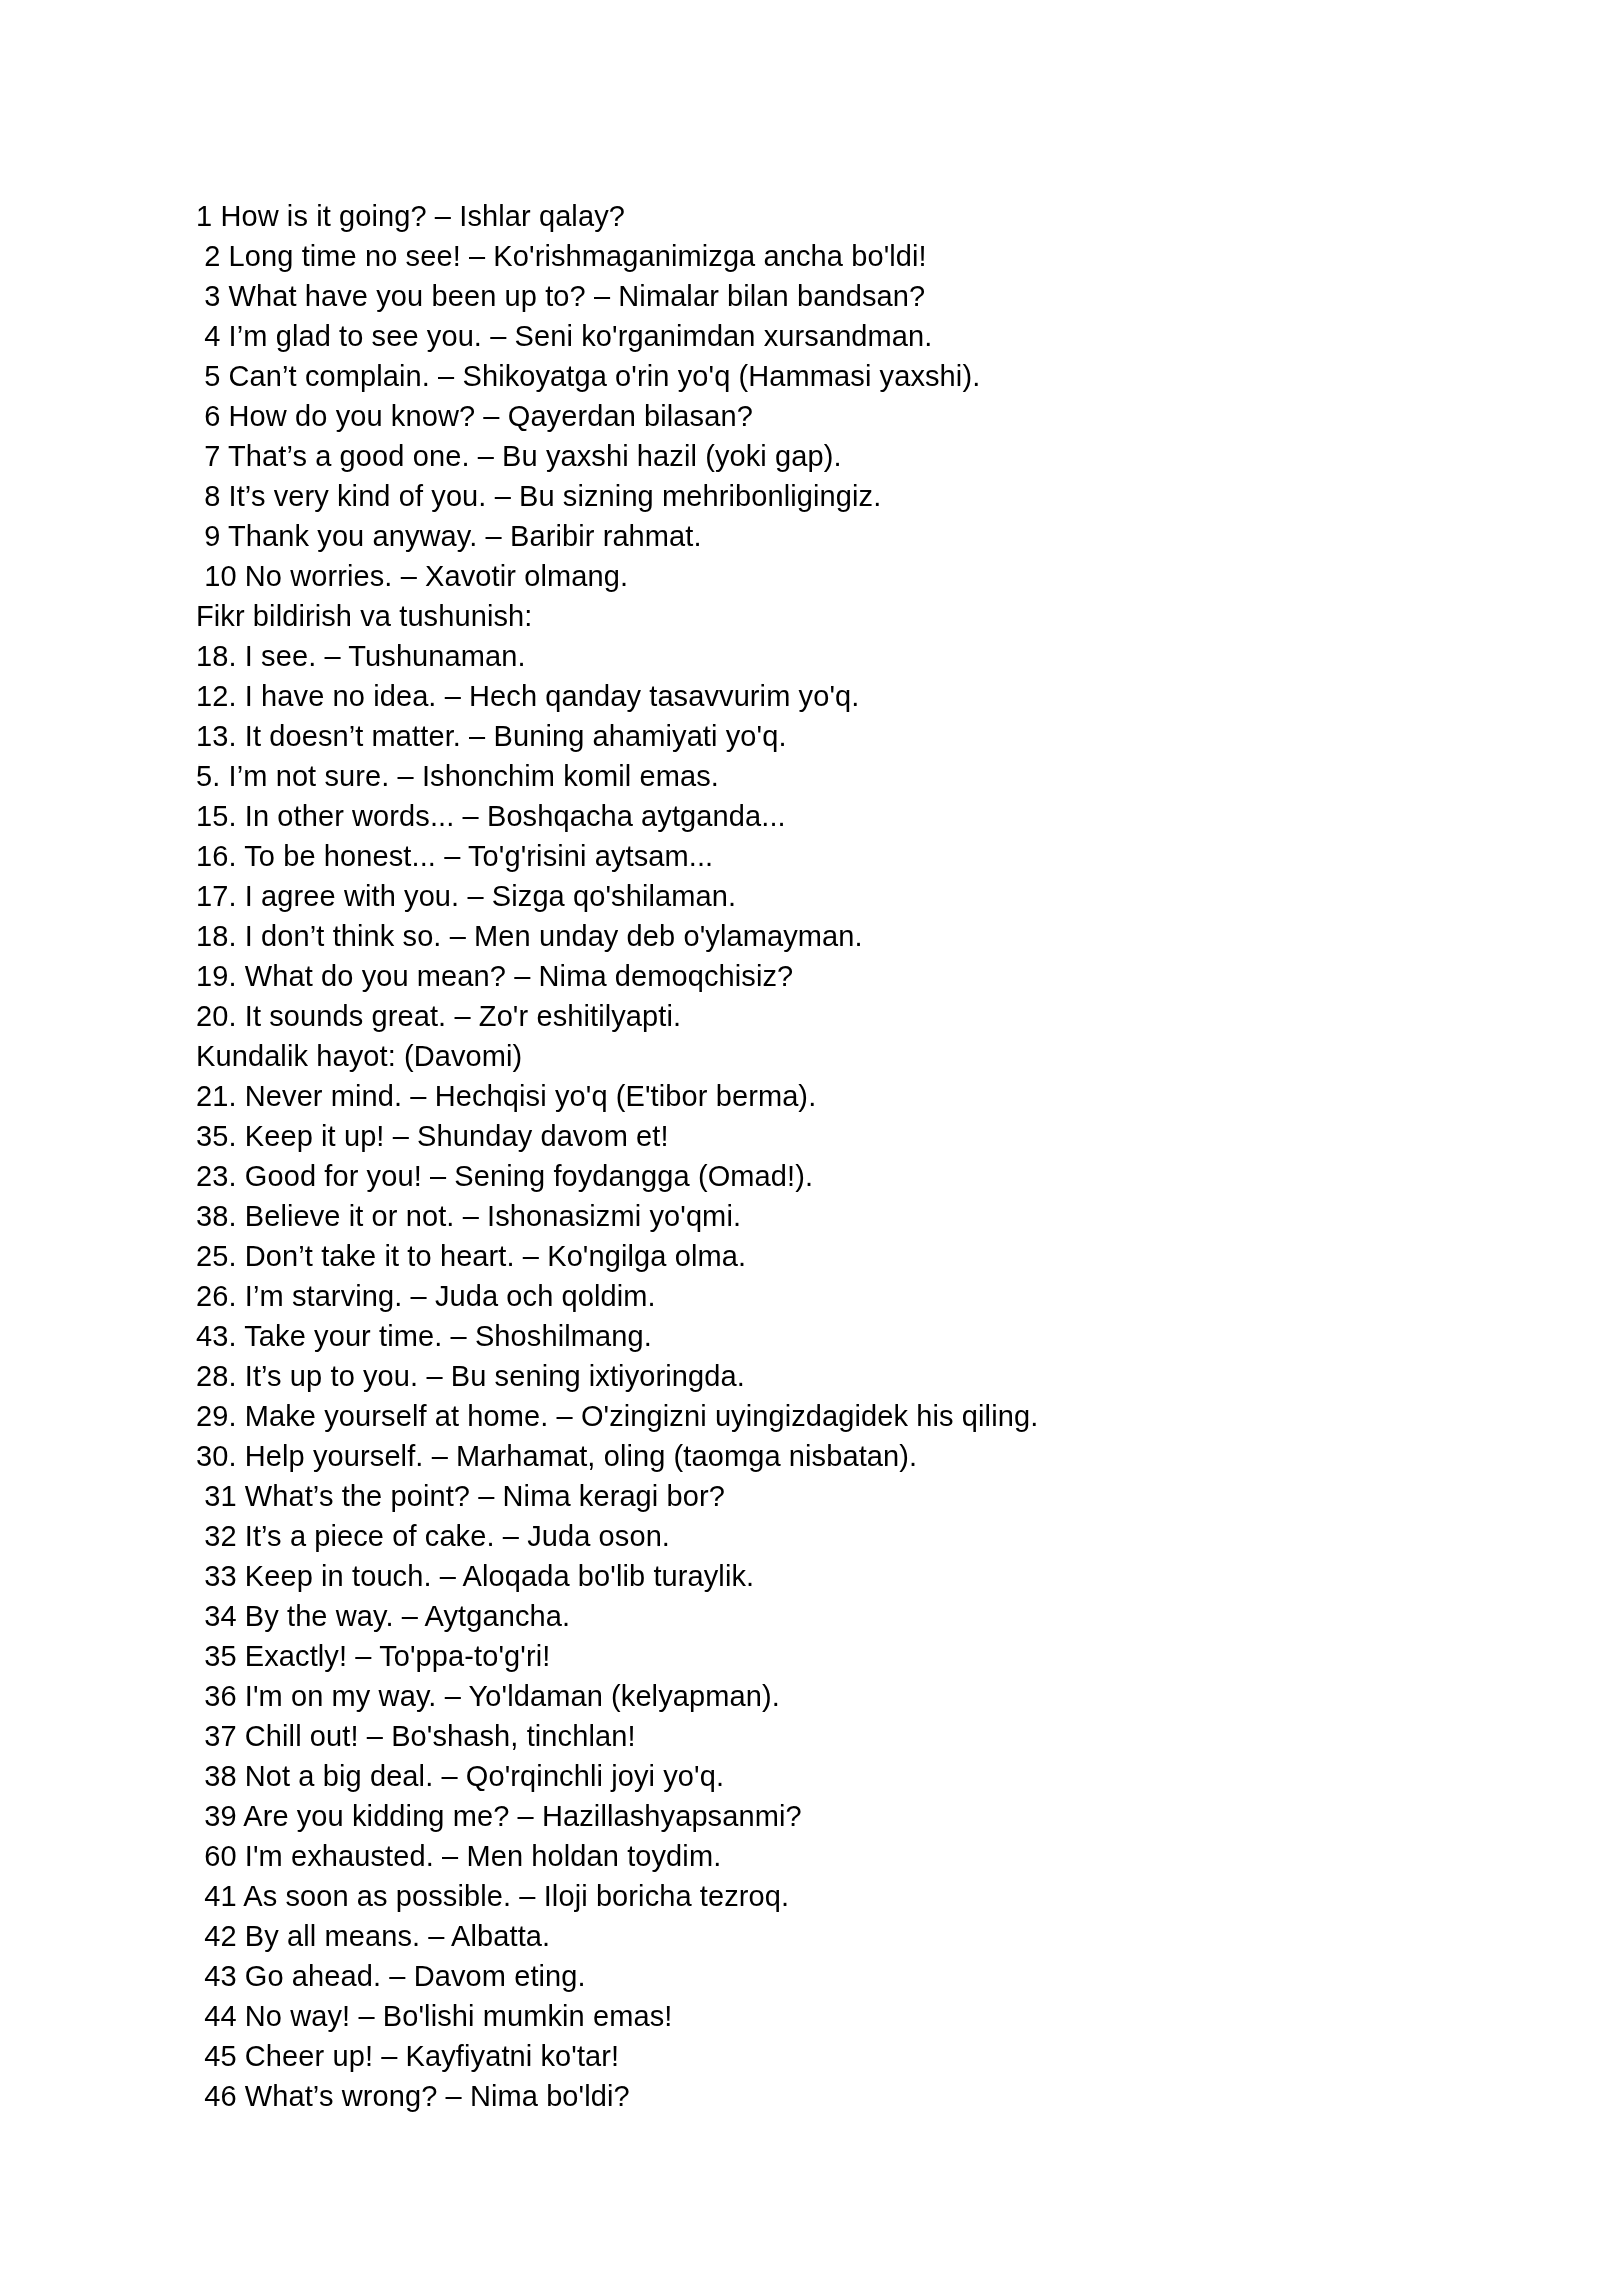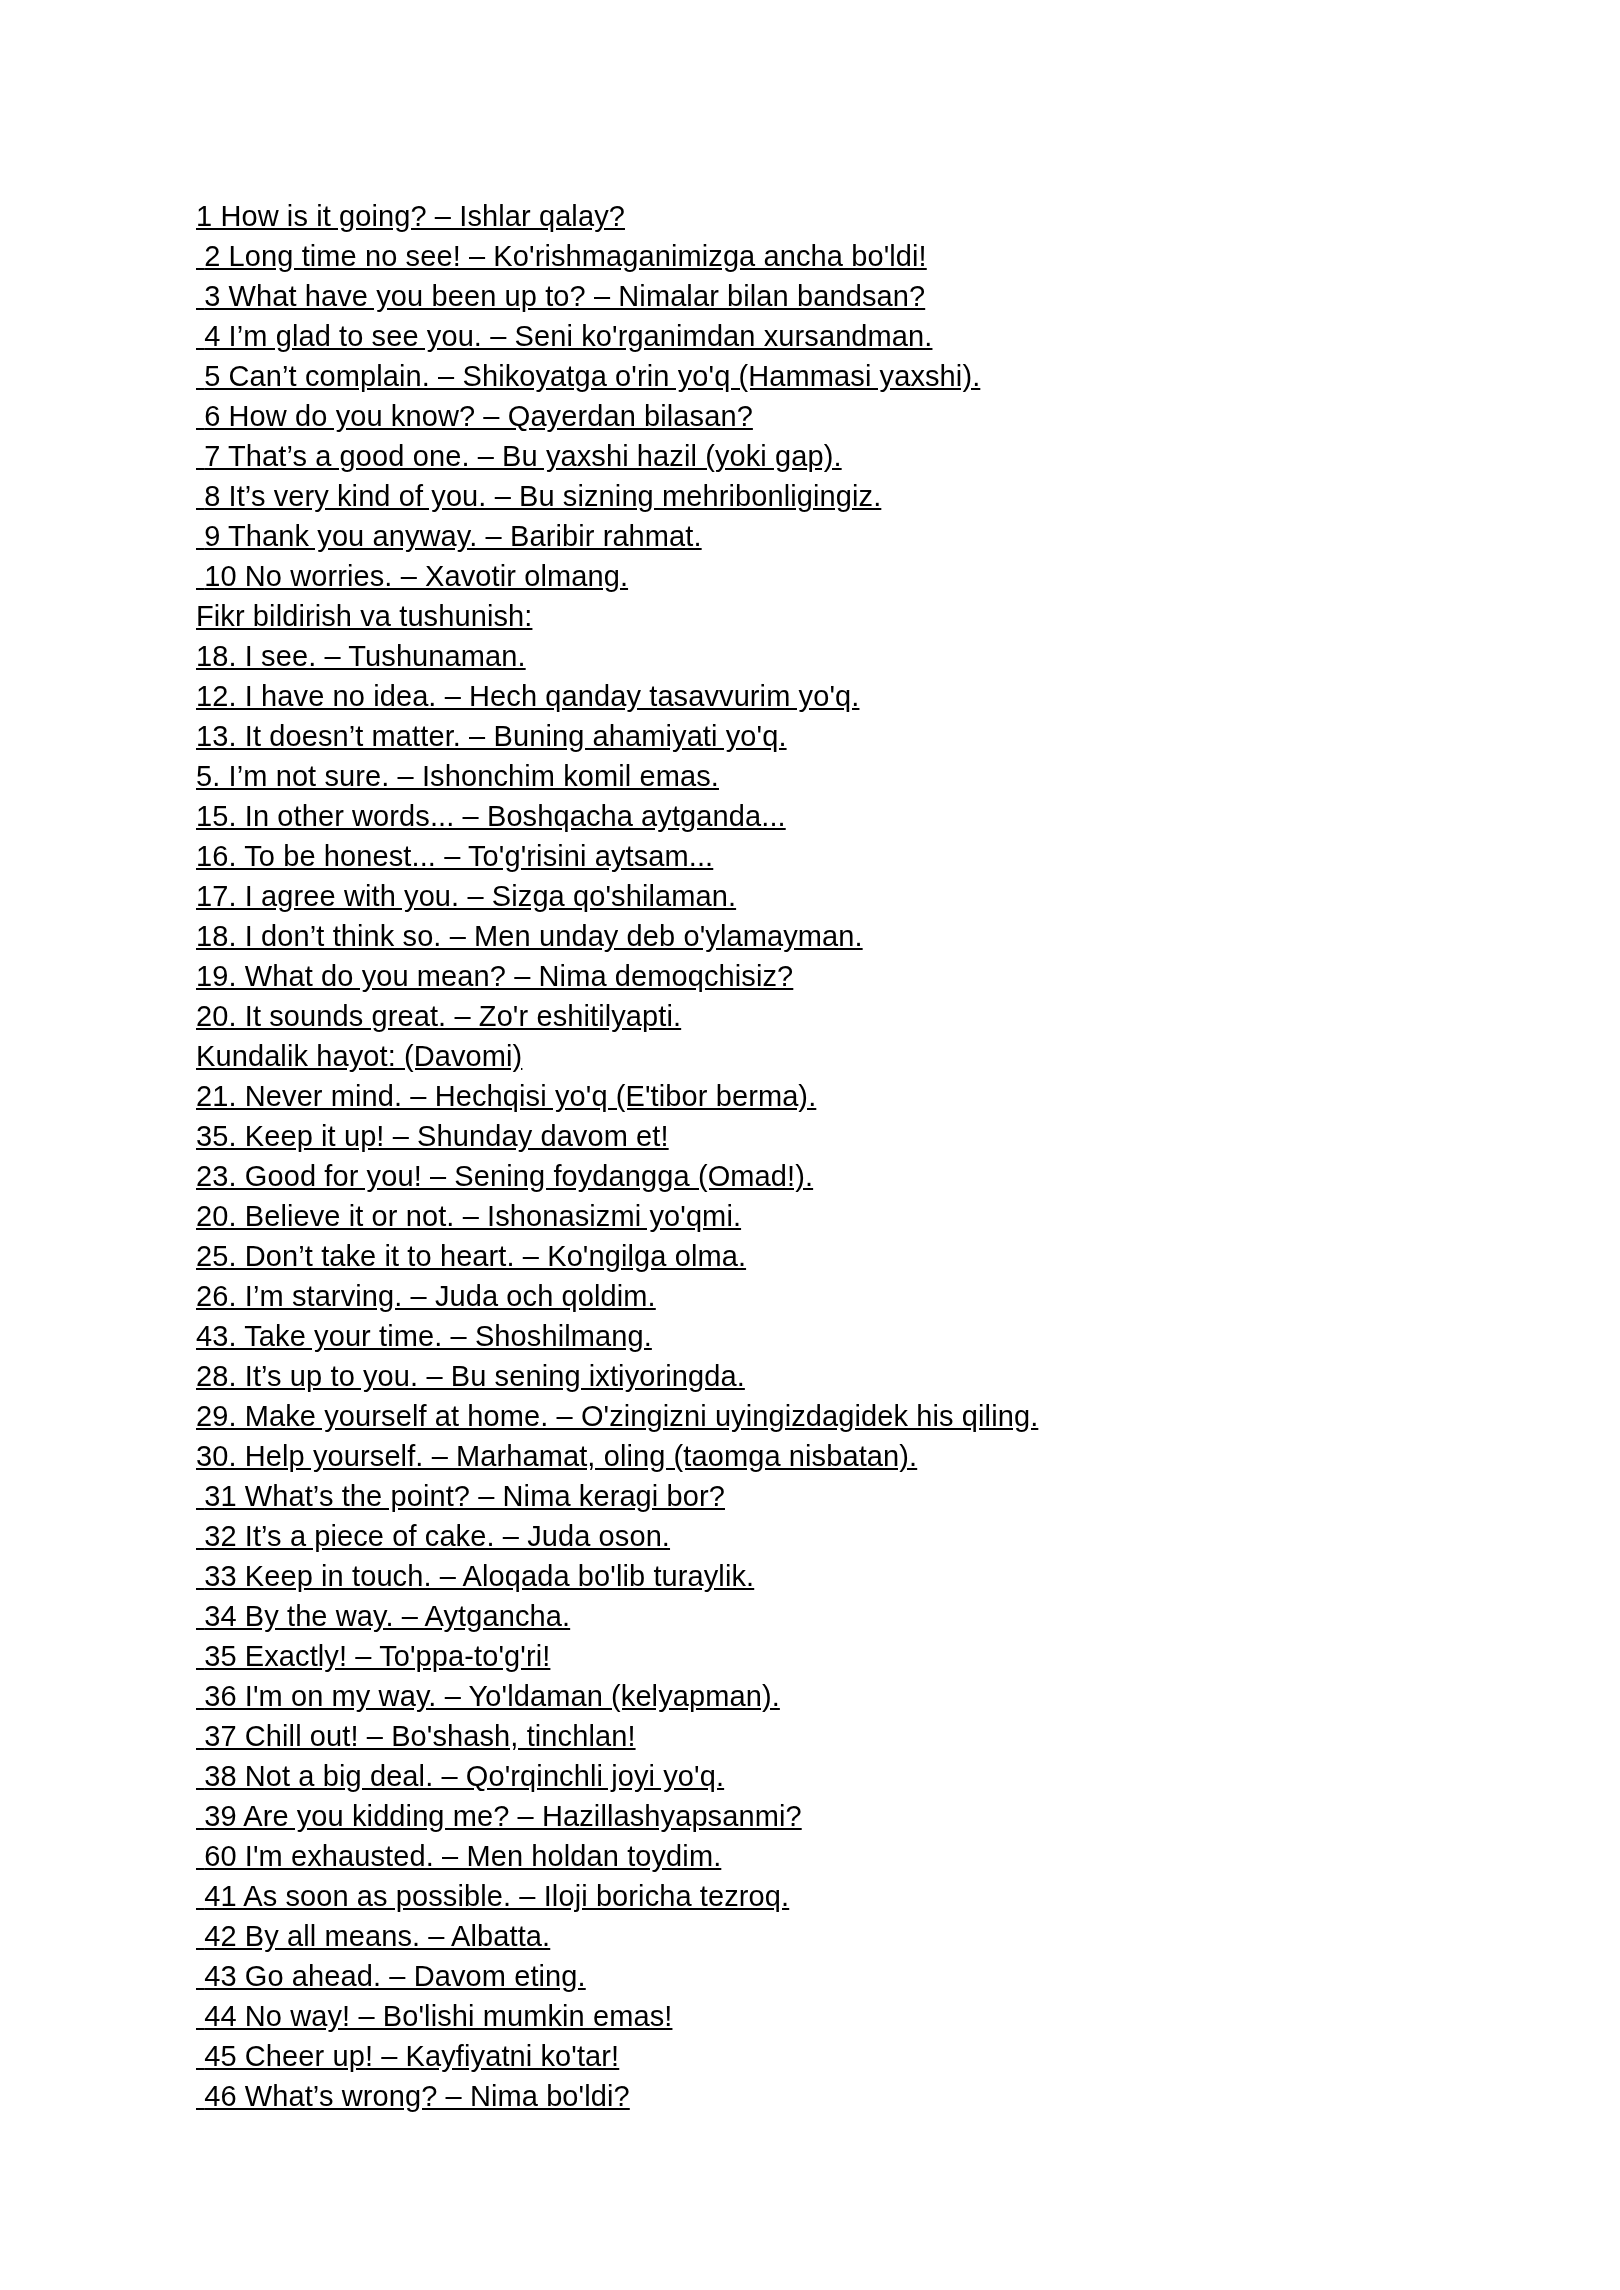--- a/index.html
+++ b/index.html
@@ -17,21 +17,20 @@
   .text-block {
     position: absolute;
     left: 196px;
     top: 196px;
     width: 1372px;
     font-family: "Liberation Sans", sans-serif;
     font-size: 29px;
     line-height: 40px;
     color: #000000;
     font-weight: 400;
-    text-decoration: underline;
   }
   .line {
     white-space: pre-wrap;
     letter-spacing: 0.1px;
   }
 </style>
 </head>
 <body>
 
 <div class="page">
@@ -54,21 +53,21 @@
       <div class="line">15. In other words... – Boshqacha aytganda...</div>
       <div class="line">16. To be honest... – To'g'risini aytsam...</div>
       <div class="line">17. I agree with you. – Sizga qo'shilaman.</div>
       <div class="line">18. I don’t think so. – Men unday deb o'ylamayman.</div>
       <div class="line">19. What do you mean? – Nima demoqchisiz?</div>
       <div class="line">20. It sounds great. – Zo'r eshitilyapti.</div>
       <div class="line">Kundalik hayot: (Davomi)</div>
       <div class="line">21. Never mind. – Hechqisi yo'q (E'tibor berma).</div>
       <div class="line">35. Keep it up! – Shunday davom et!</div>
       <div class="line">23. Good for you! – Sening foydangga (Omad!).</div>
-      <div class="line">20. Believe it or not. – Ishonasizmi yo'qmi.</div>
+      <div class="line">38. Believe it or not. – Ishonasizmi yo'qmi.</div>
       <div class="line">25. Don’t take it to heart. – Ko'ngilga olma.</div>
       <div class="line">26. I’m starving. – Juda och qoldim.</div>
       <div class="line">43. Take your time. – Shoshilmang.</div>
       <div class="line">28. It’s up to you. – Bu sening ixtiyoringda.</div>
       <div class="line">29. Make yourself at home. – O'zingizni uyingizdagidek his qiling.</div>
       <div class="line">30. Help yourself. – Marhamat, oling (taomga nisbatan).</div>
       <div class="line"> 31 What’s the point? – Nima keragi bor?</div>
       <div class="line"> 32 It’s a piece of cake. – Juda oson.</div>
       <div class="line"> 33 Keep in touch. – Aloqada bo'lib turaylik.</div>
       <div class="line"> 34 By the way. – Aytgancha.</div>

